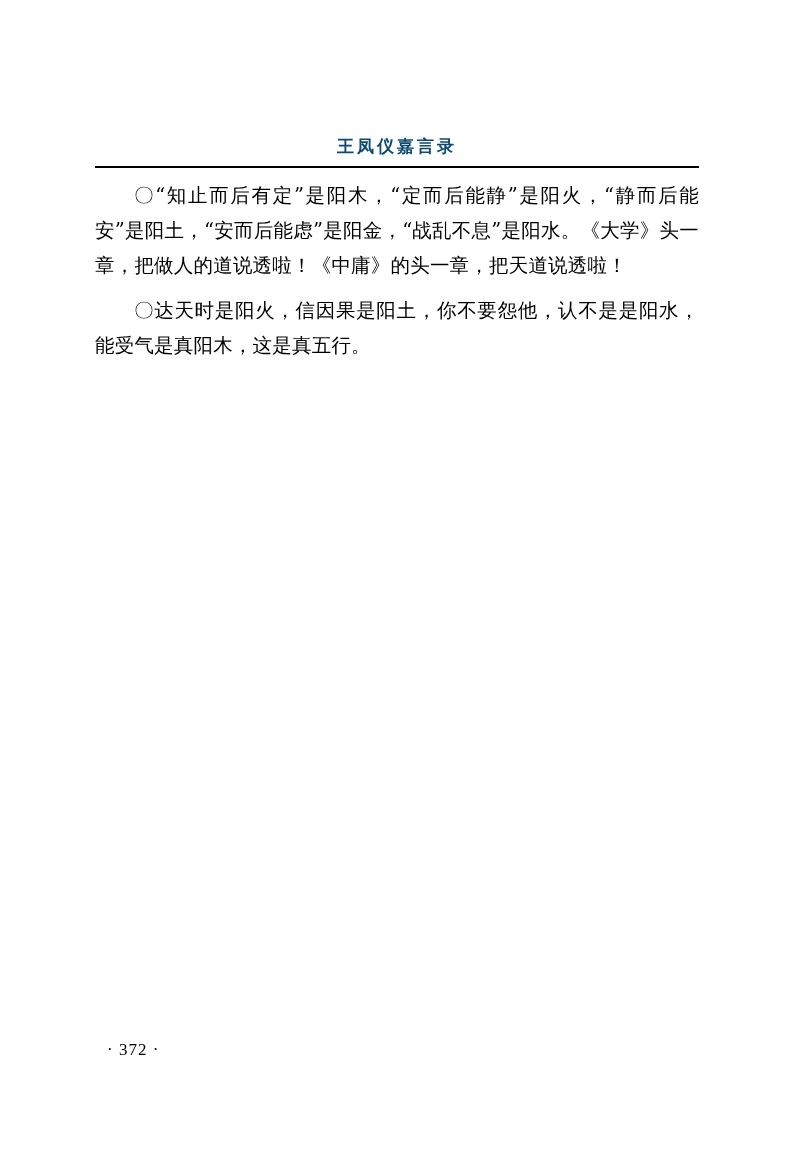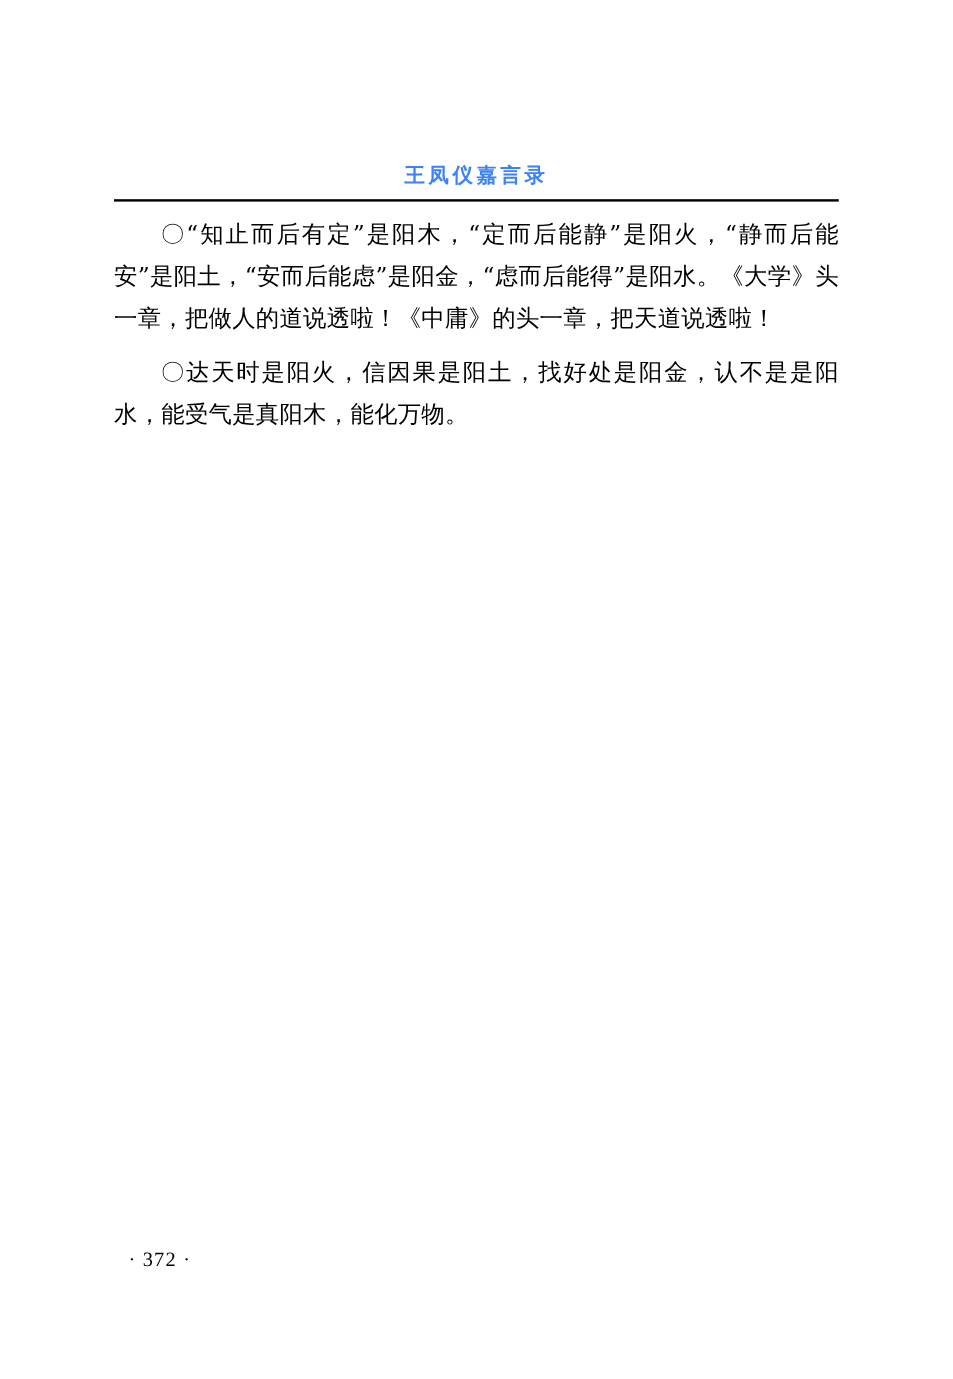--- a/index.html
+++ b/index.html
@@ -28,21 +28,21 @@
     left: 95px;
     top: 135px;
     width: 604px;
   }
   .running-head {
     text-align: center;
     font-family: "Liberation Serif", "DejaVu Serif", serif;
     font-weight: bold;
     font-size: 17px;
     letter-spacing: 3px;
-    color: #3b82f6;
+    color: #0c4a6e;
     padding-bottom: 8px;
   }
   .header-rule {
     border-top: 2px solid #000;
     width: 100%;
     height: 0;
   }
   .content {
     position: absolute;
     left: 95px;
@@ -82,21 +82,21 @@
 <body>
 
 <div class="page">
 
   <div class="header-area">
     <div class="running-head">王凤仪嘉言录</div>
     <div class="header-rule"></div>
   </div>
 
   <div class="content">
-    <p class="para indent">〇“知止而后有定”是阳木，“定而后能静”是阳火，“静而后能安”是阳土，“安而后能虑”是阳金，“虑而后能得”是阳水。《大学》头一章，把做人的道说透啦！《中庸》的头一章，把天道说透啦！</p>
-    <p class="para indent">〇达天时是阳火，信因果是阳土，找好处是阳金，认不是是阳水，能受气是真阳木，能化万物。</p>
+    <p class="para indent">〇“知止而后有定”是阳木，“定而后能静”是阳火，“静而后能安”是阳土，“安而后能虑”是阳金，“战乱不息”是阳水。《大学》头一章，把做人的道说透啦！《中庸》的头一章，把天道说透啦！</p>
+    <p class="para indent">〇达天时是阳火，信因果是阳土，你不要怨他，认不是是阳水，能受气是真阳木，这是真五行。</p>
   </div>
 
   <div class="footer">
     <span class="page-number">· 372 ·</span>
   </div>
 
 </div>
 
 </body></html>

